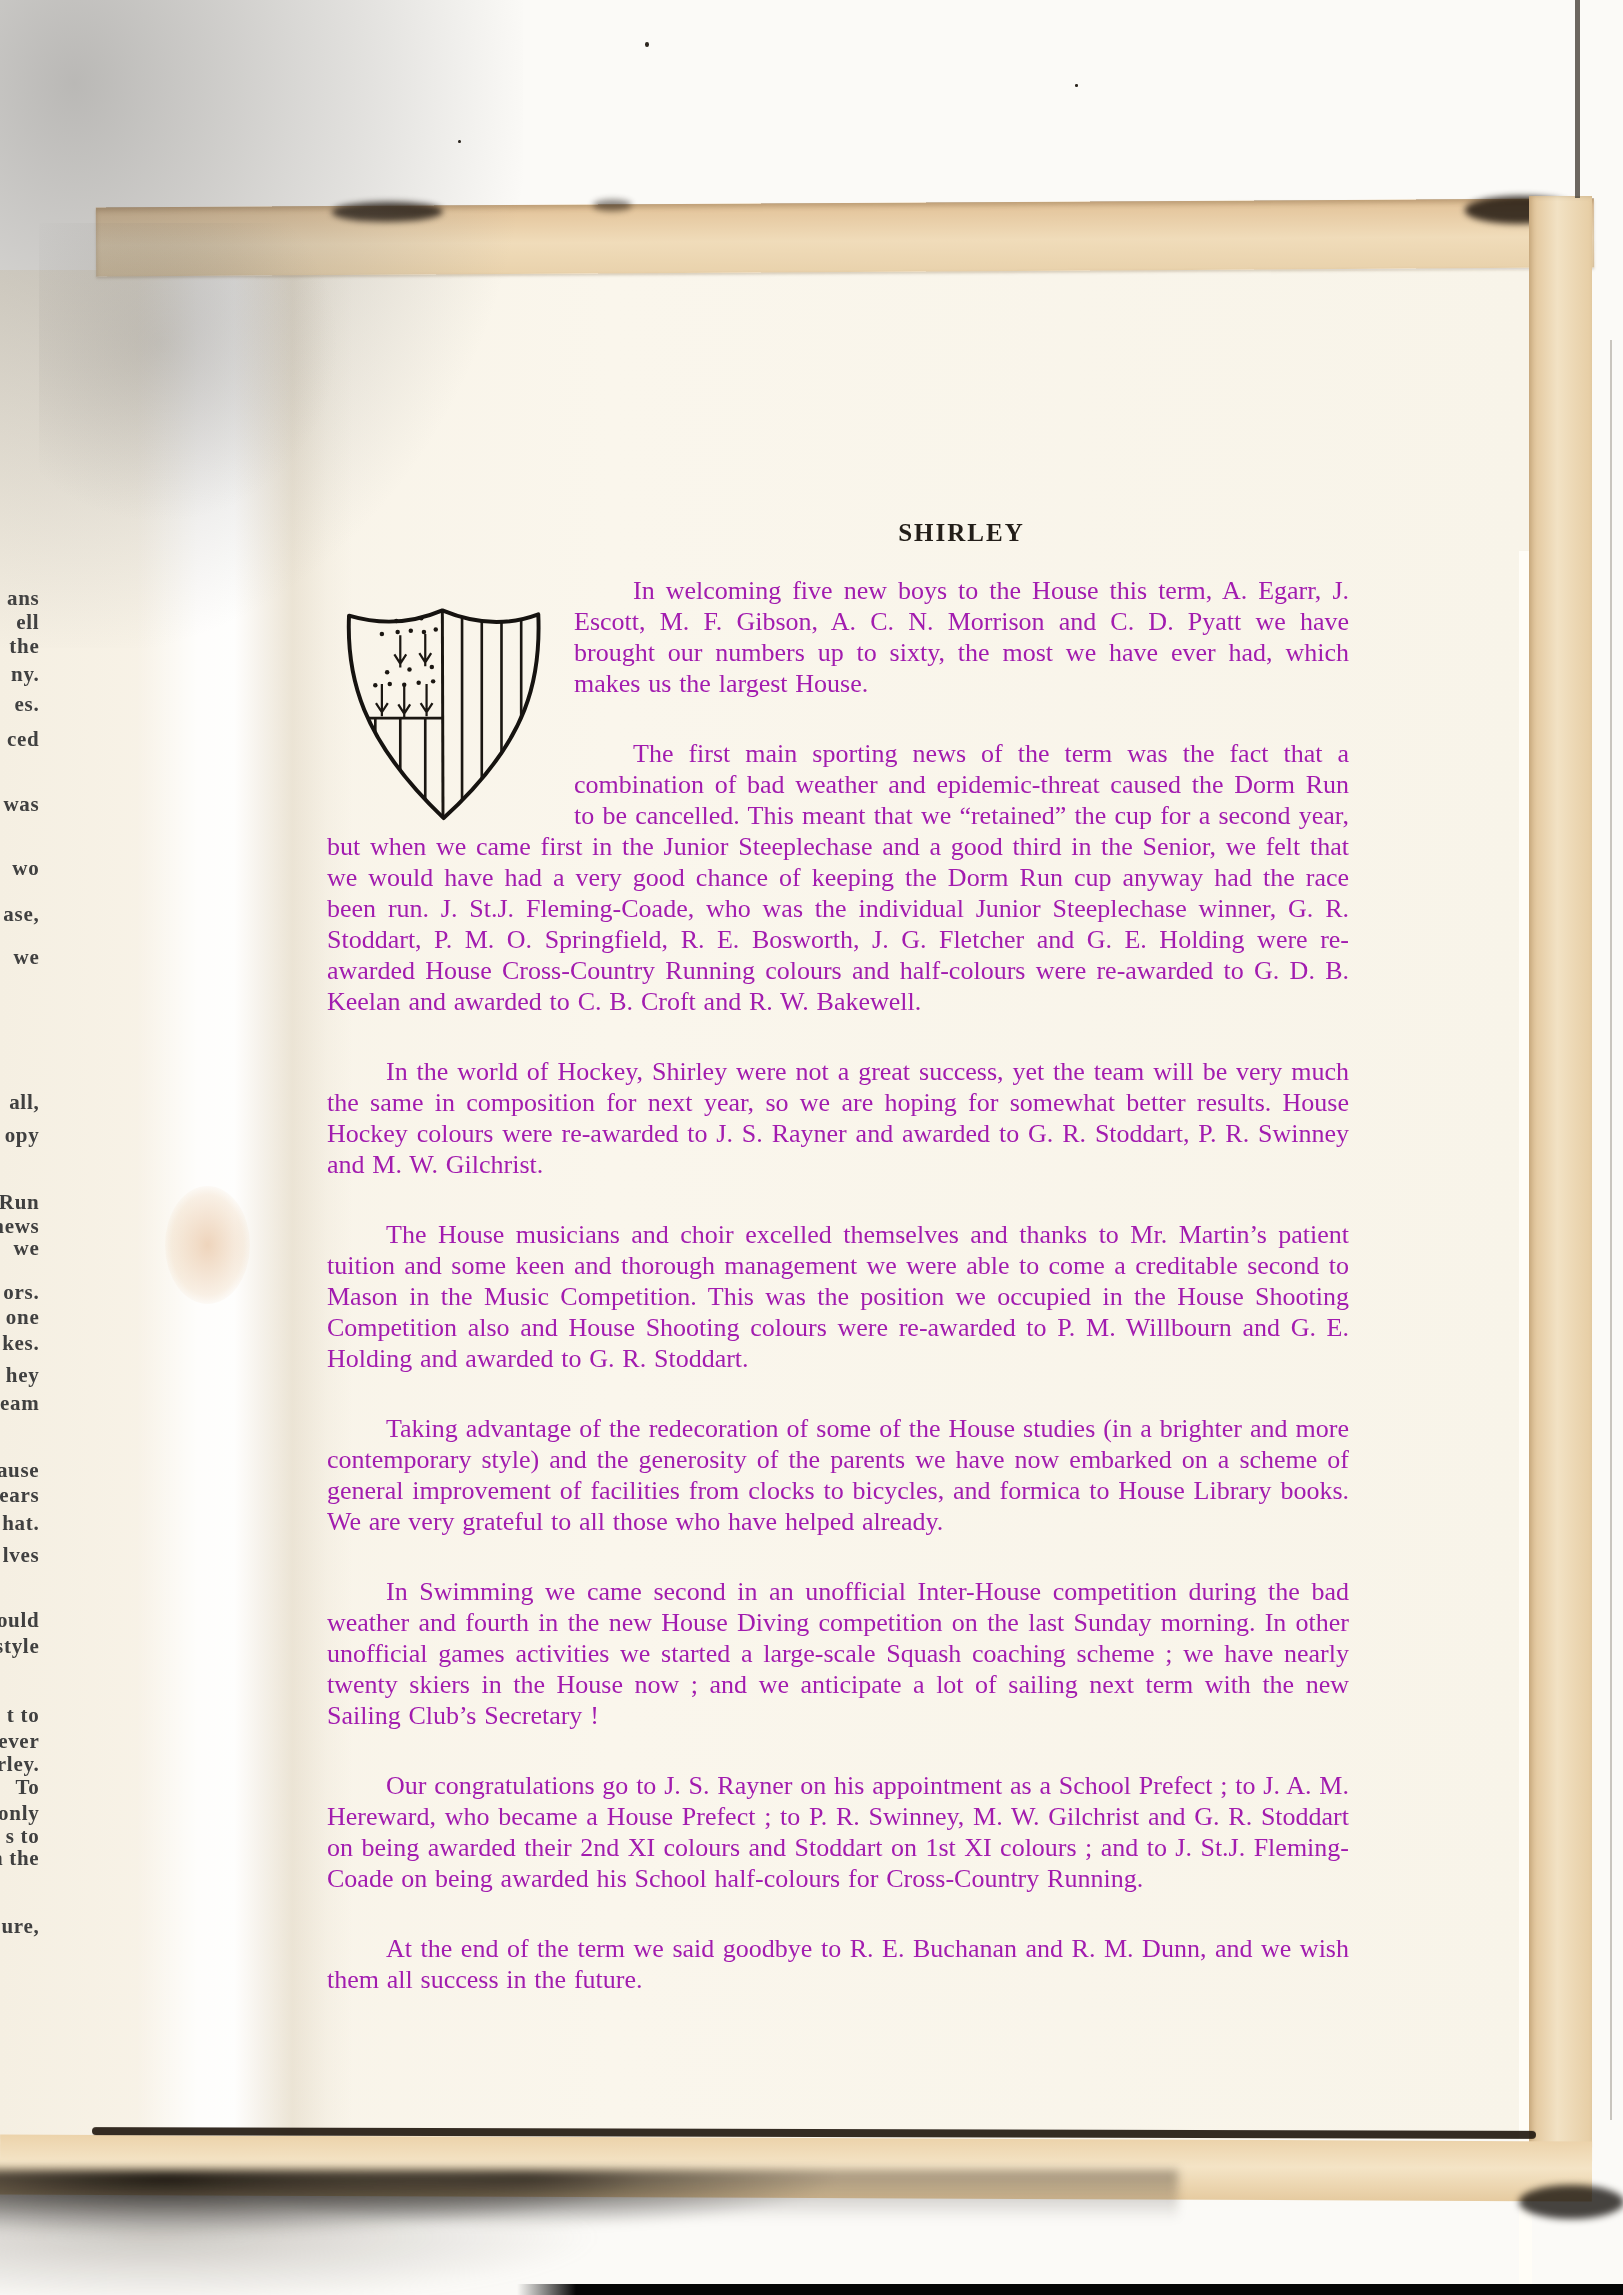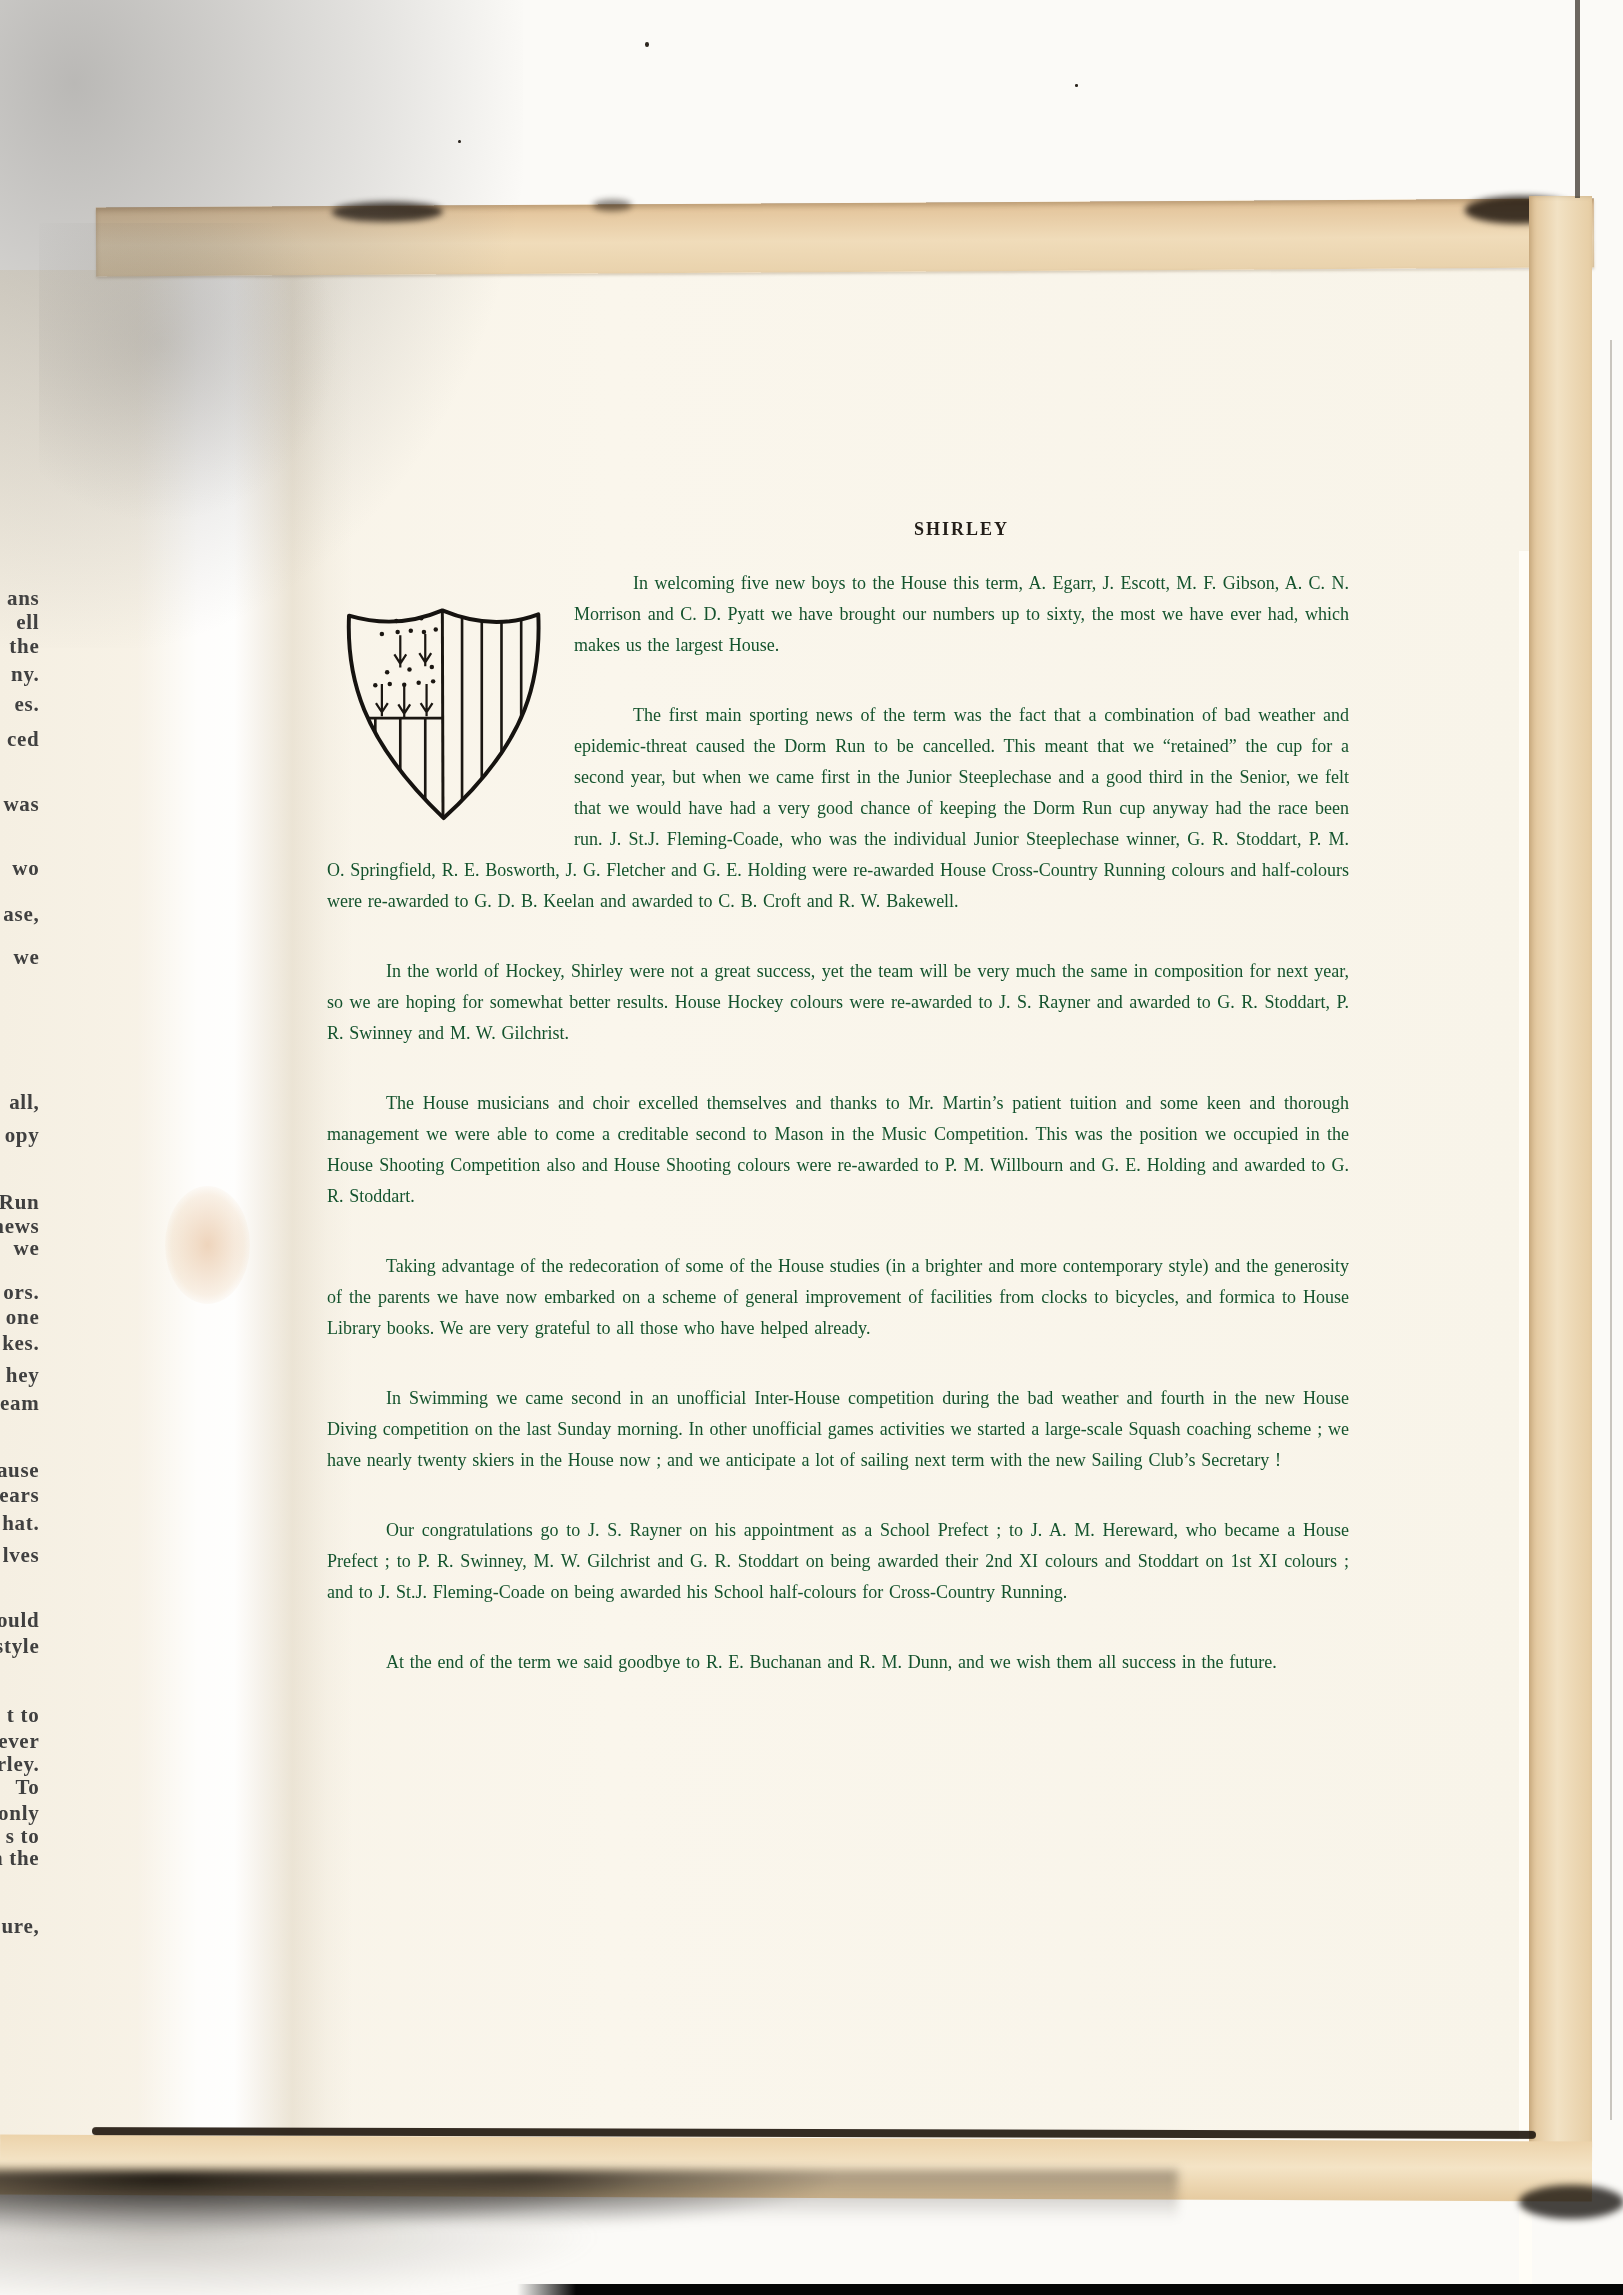--- a/index.html
+++ b/index.html
@@ -55,23 +55,23 @@
   .left-strip span{position:absolute;right:2.6px;white-space:nowrap;font-size:21px;font-weight:bold;
     color:#404040;letter-spacing:0.7px;}
 
   
   .article{position:absolute;left:327px;top:486px;width:1022px;color:#231e19;}
   .header-row{position:relative;height:38px;}
   .magazine-title{display:block;text-align:center;font-weight:bold;font-size:16.4px;letter-spacing:2.6px;word-spacing:9.2px;}
   .page-number{position:absolute;right:38px;top:-3.9px;font-size:21px;font-weight:bold;letter-spacing:0.7px;}
   .crest-float{float:left;width:247px;height:339px;}
   .crest{position:absolute;left:14.4px;top:106px;}
-  h2.section-title{margin:33px 0 0 0;text-align:center;font-size:18px;font-weight:bold;letter-spacing:2px;}
-  .article p{font-size:18px;line-height:31px;margin:8px 0 39px 0;text-align:justify;text-indent:59px;
-    word-spacing:1.3px;color:#14532d;}
+  h2.section-title{margin:33px 0 0 0;text-align:center;font-size:25px;font-weight:bold;letter-spacing:2px;}
+  .article p{font-size:26px;line-height:31px;margin:8px 0 39px 0;text-align:justify;text-indent:59px;
+    word-spacing:1.3px;color:#a21caf;}
   .article p:first-of-type{margin-top:27.5px;}
 </style>
 </head>
 <body>
 
 <div class="canvas">
 
   <div class="paper">
     <div class="gutter"></div>
     <div class="stain"></div>

